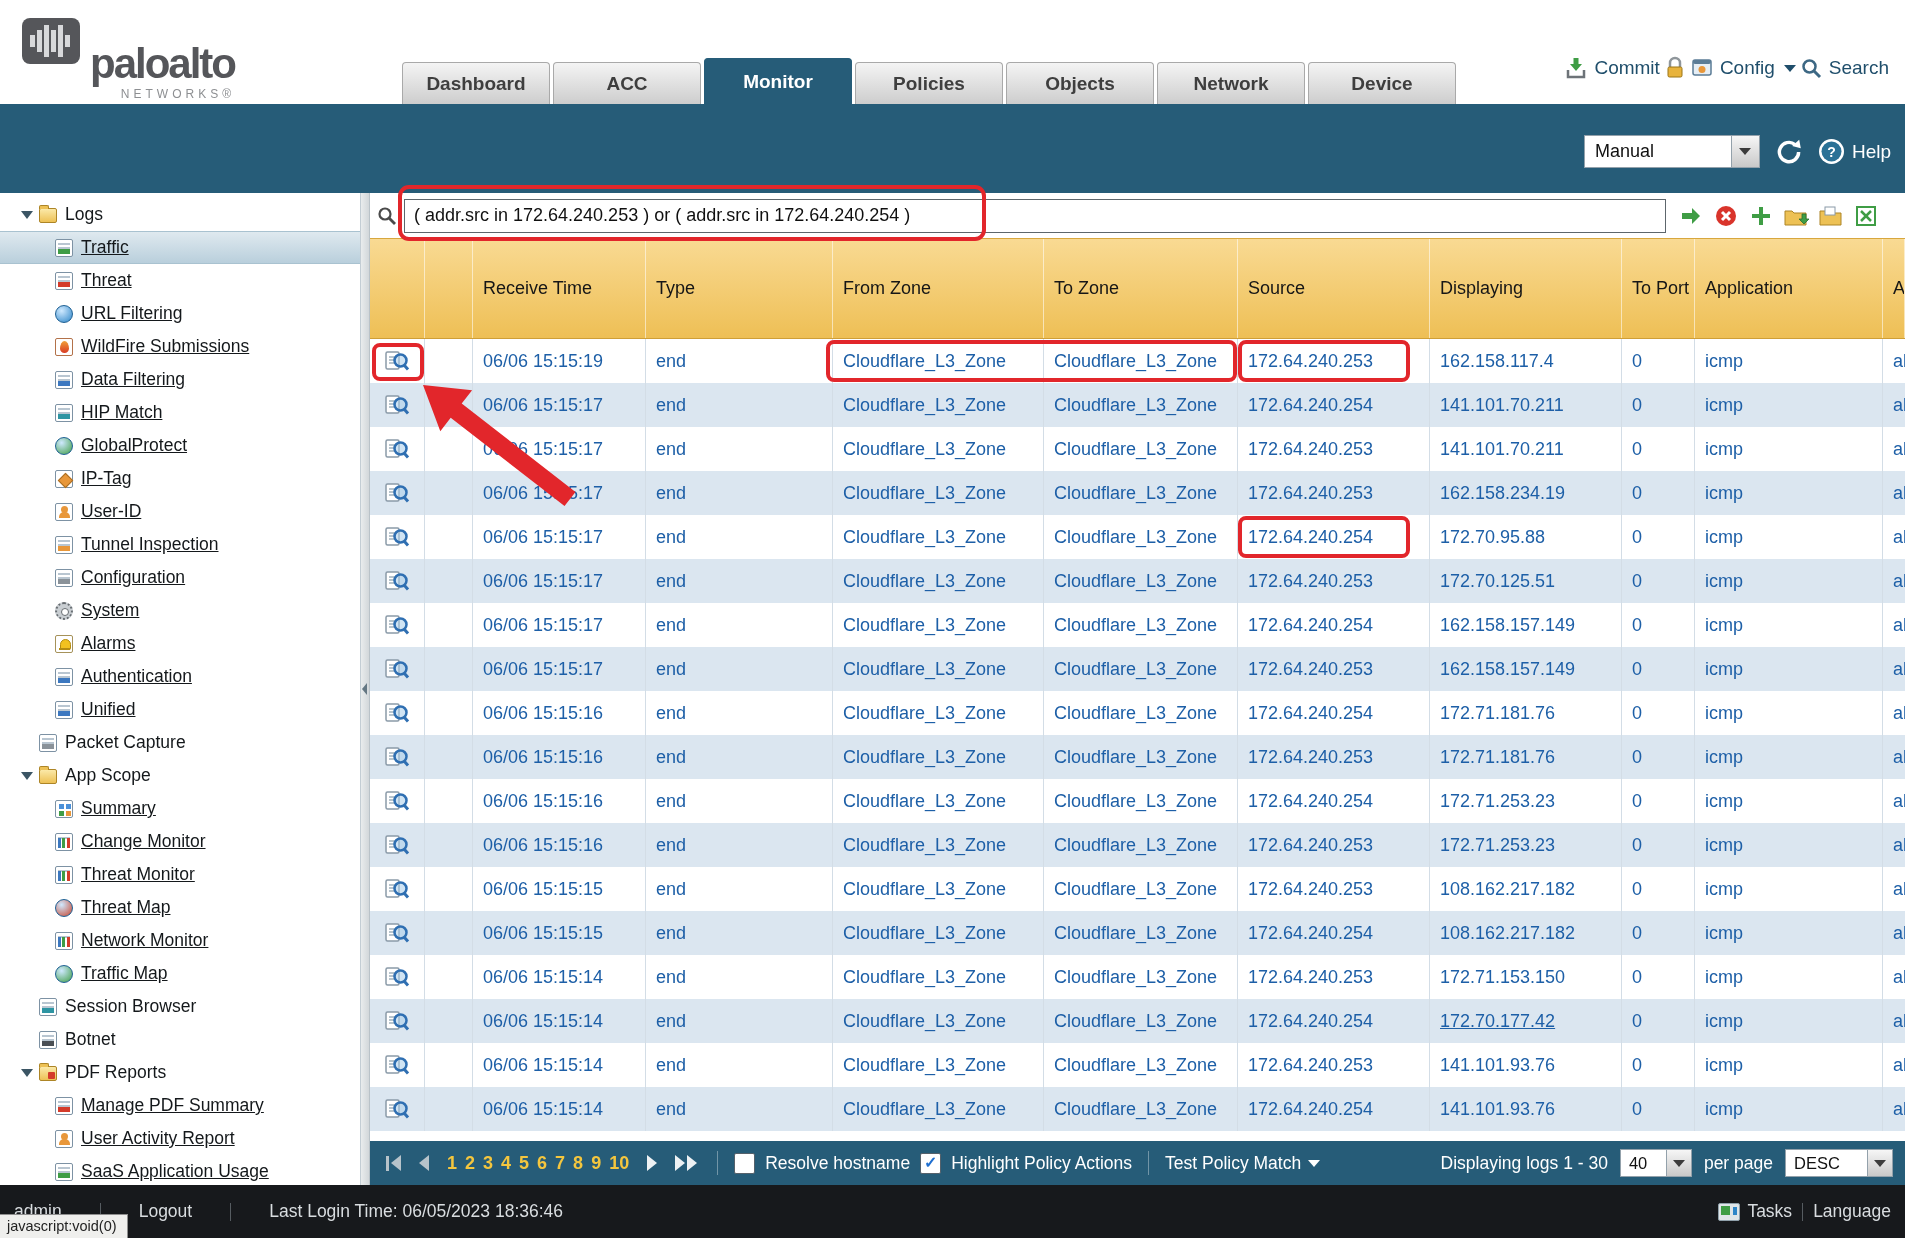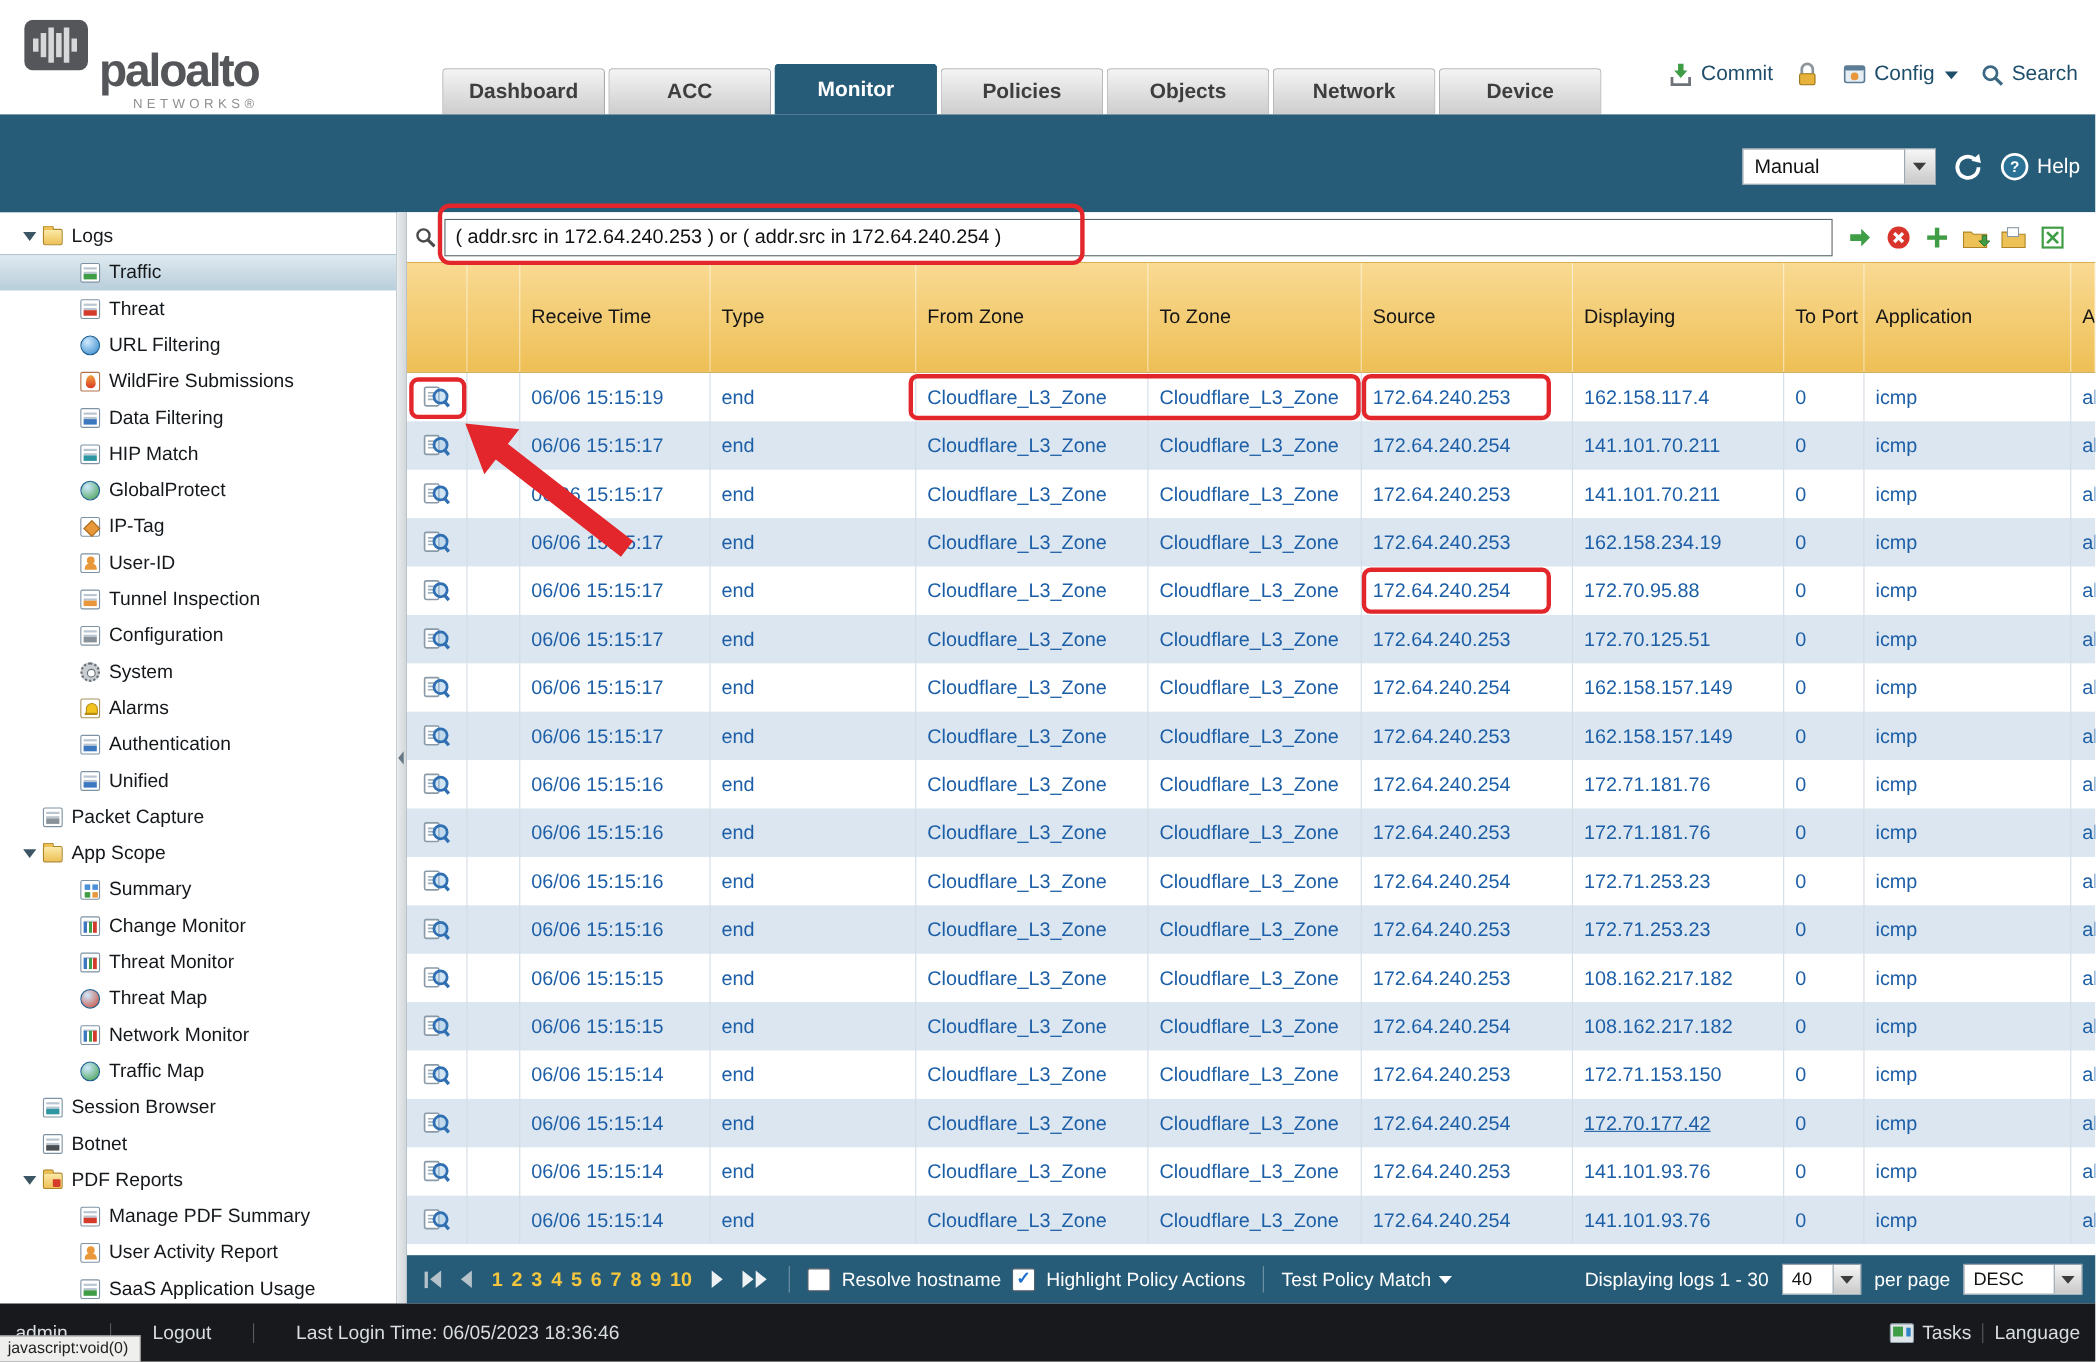--- a/index.html
+++ b/index.html
@@ -8,39 +8,39 @@
 
   
   .hdr{height:104px;background:#fff;position:relative;flex:none;}
   .logo{position:absolute;left:22px;top:18px;display:flex;align-items:flex-start;gap:10px;}
   .logo-words{display:flex;flex-direction:column;align-items:flex-end;}
   .logo-main{font-size:42px;font-weight:bold;color:#55565a;letter-spacing:-2px;line-height:1;margin-top:25px;}
   .logo-sub{font-size:12px;color:#8d8f92;letter-spacing:4px;margin-top:2px;}
   .tabs{position:absolute;left:402px;bottom:0;display:flex;gap:3px;align-items:flex-end;}
   .tab{width:148px;height:42px;display:flex;align-items:center;justify-content:center;font-size:19px;font-weight:bold;color:#3e3e3e;background:linear-gradient(#f4f4f4,#cdcdcd);border:1px solid #a9a9a9;border-bottom:none;border-radius:4px 4px 0 0;box-sizing:border-box;cursor:pointer;}
   .tab.active{background:#265c78;color:#fff;border-color:#265c78;height:46px;}
-  .hdr-actions{position:absolute;right:16px;bottom:24px;display:flex;align-items:center;gap:20px;font-size:19px;color:#1f4e6b;}
+  .hdr-actions{position:absolute;right:16px;bottom:24px;display:flex;align-items:center;gap:4px;font-size:19px;color:#1f4e6b;}
   .hact{display:flex;align-items:center;gap:6px;cursor:pointer;}
   .caret{width:0;height:0;border-left:6px solid transparent;border-right:6px solid transparent;border-top:7px solid #1f4e6b;margin-left:3px;}
 
   
   .band{height:89px;background:#265c78;position:relative;flex:none;}
   .band-right{position:absolute;right:14px;top:31px;display:flex;align-items:center;gap:14px;}
   .uiselect{display:flex;align-items:stretch;background:#fff;border:1px solid #93a1ab;height:33px;box-sizing:border-box;cursor:pointer;}
   .uiselect .val{display:flex;align-items:center;padding:0 10px;font-size:18px;color:#111;flex:1;white-space:nowrap;}
   .uiselect .dd{width:27px;background:linear-gradient(#f6f6f6,#c9c9c9);border-left:1px solid #93a1ab;display:flex;align-items:center;justify-content:center;}
   .uiselect .dd::before{content:"";border-left:6px solid transparent;border-right:6px solid transparent;border-top:7px solid #3c3c3c;}
   .sel-manual{width:176px;}
   .help-wrap{display:flex;align-items:center;gap:7px;color:#fff;font-size:19px;cursor:pointer;}
 
   
   .content{flex:1;display:flex;min-height:0;}
   .sidebar{width:360px;flex:none;background:#fff;border-right:1px solid #c3cdd4;padding-top:5px;overflow:hidden;}
   .snode{height:33px;display:flex;align-items:center;font-size:17.5px;color:#14181b;padding-left:19px;cursor:pointer;white-space:nowrap;}
-  .snode.lvl1{padding-left:73px;}
+  .snode.lvl1{padding-left:55px;text-decoration:underline;}
   .snode.sel{background:linear-gradient(#dfe9ef,#b9cfdc);border-top:1px solid #a9c2d0;border-bottom:1px solid #a9c2d0;height:31px;}
   .tri{width:17px;height:17px;margin-right:3px;position:relative;flex:none;}
   .tri::before{content:"";position:absolute;left:2px;top:5px;border-left:6px solid transparent;border-right:6px solid transparent;border-top:8px solid #3b5564;}
   .tri.none::before{display:none;}
   .slabel{margin-left:8px;}
 
   
   .ic{width:18px;height:18px;flex:none;position:relative;display:inline-block;box-sizing:border-box;}
   .ic.folder{background:linear-gradient(#fbe9a8,#edc155);border:1px solid #ad8526;border-radius:2px;margin-top:2px;height:15px;}
   .ic.folder::before{content:"";position:absolute;top:-4px;left:-1px;width:8px;height:3px;background:#edc155;border:1px solid #ad8526;border-bottom:none;border-radius:2px 2px 0 0;}

